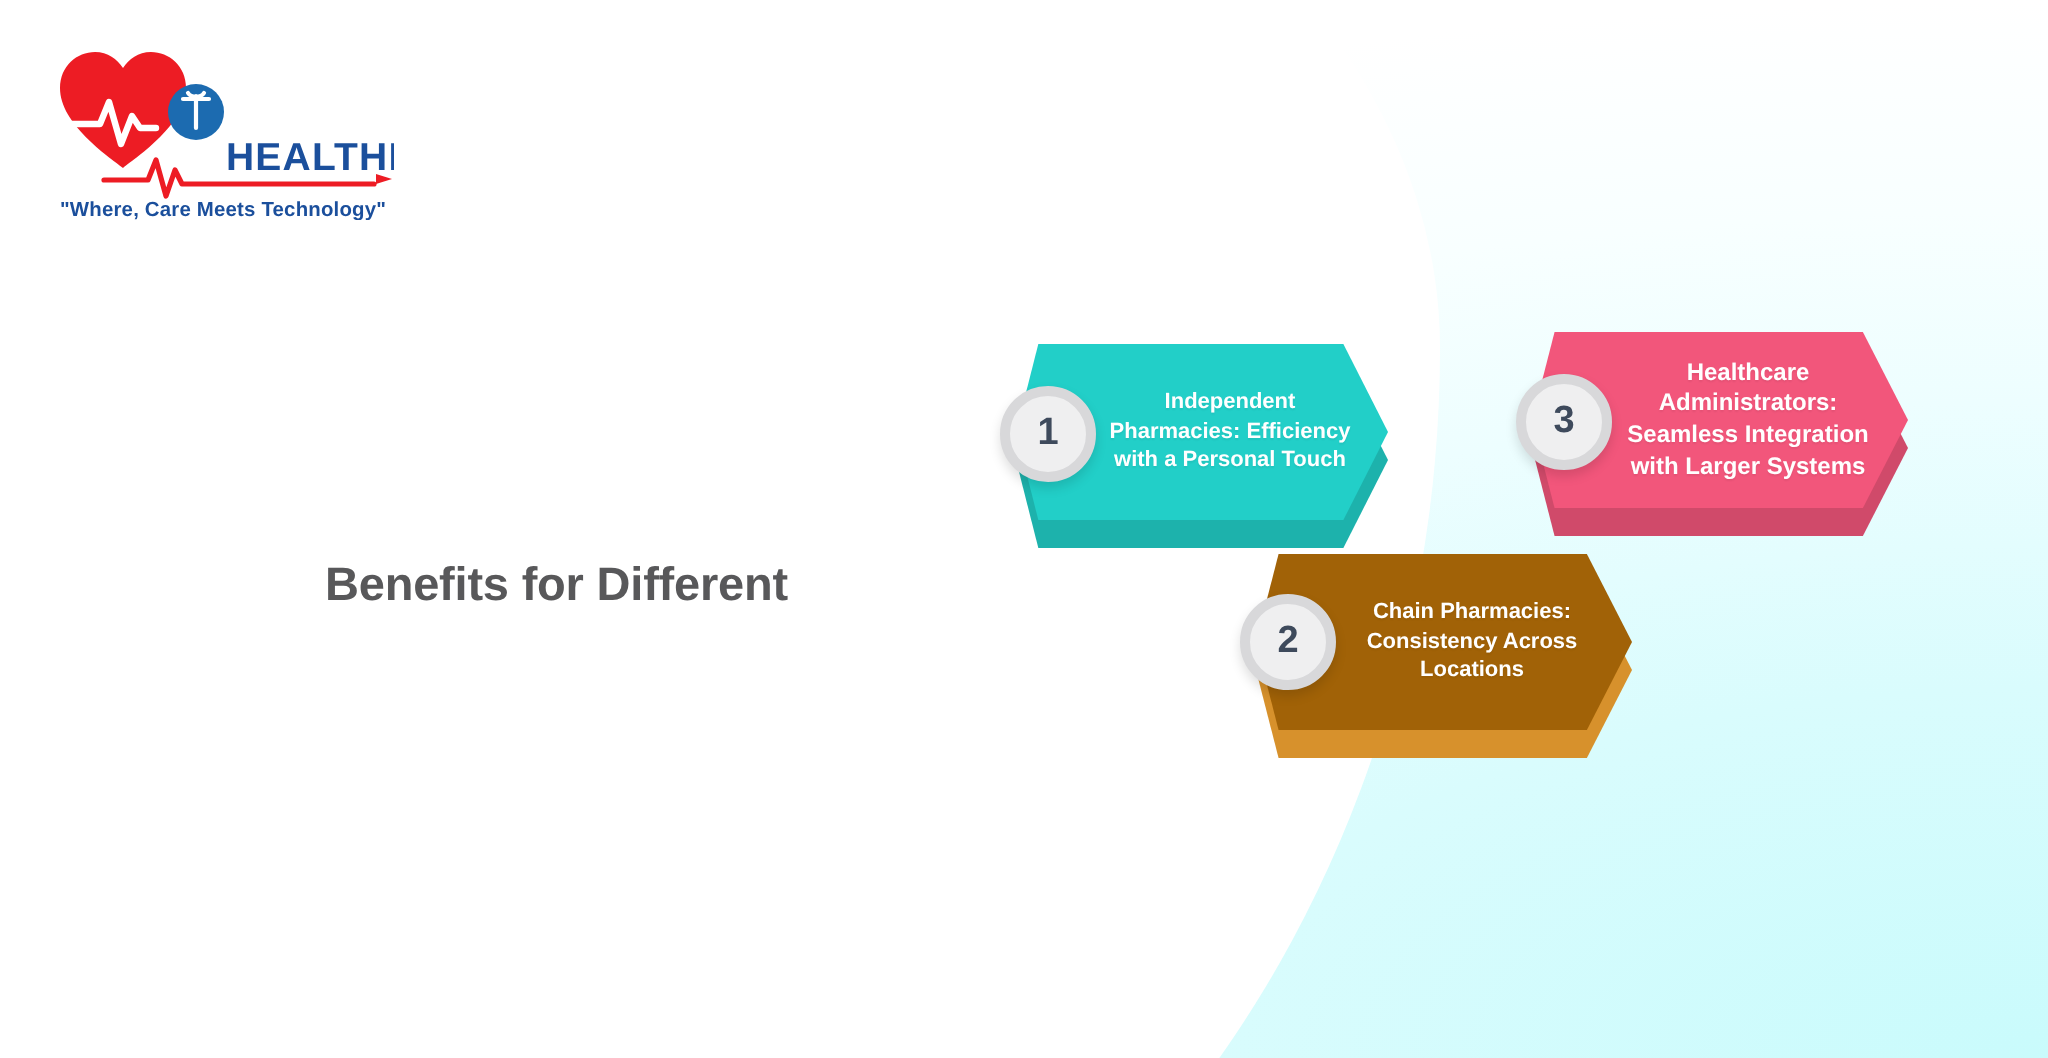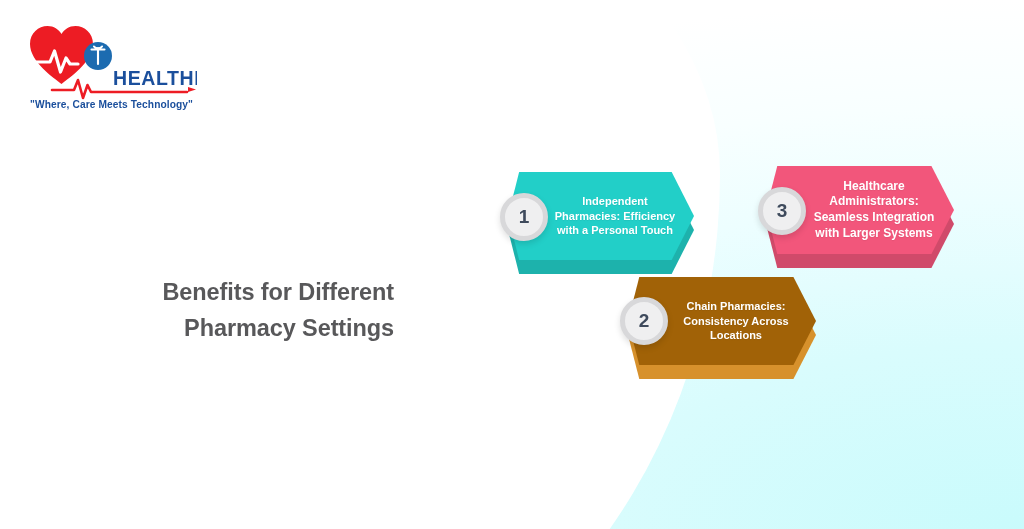--- a/index.html
+++ b/index.html
@@ -178,21 +178,20 @@
       <path d="M166 74l8-2.5-8-2.5z" fill="#ED1C24"></path>
 
       <text x="91" y="67" font-family="Liberation Sans, sans-serif" font-size="19.5" font-weight="bold" fill="#1B4F9C" letter-spacing="0.6">HEALTHRAY</text>
 
       <text x="8" y="90" font-family="Liberation Sans, sans-serif" font-size="10.2" font-weight="bold" fill="#1B4F9C" letter-spacing="0.1">"Where, Care Meets Technology"</text>
     </svg>
   </div>
 
   <div class="headline">
     <div>Benefits for Different</div>
-    <div>Pharmacy Settings</div>
   </div>
 
   <div class="card" id="card-1">
     <div class="chev-wrap">
       <div class="chev-base" style="background:#22cfc8"></div>
       <div class="chev-face" style="background:#22cfc8">
         <div class="card-text">Independent Pharmacies: Efficiency with a Personal Touch</div>
       </div>
     </div>
     <div class="badge">1</div>

